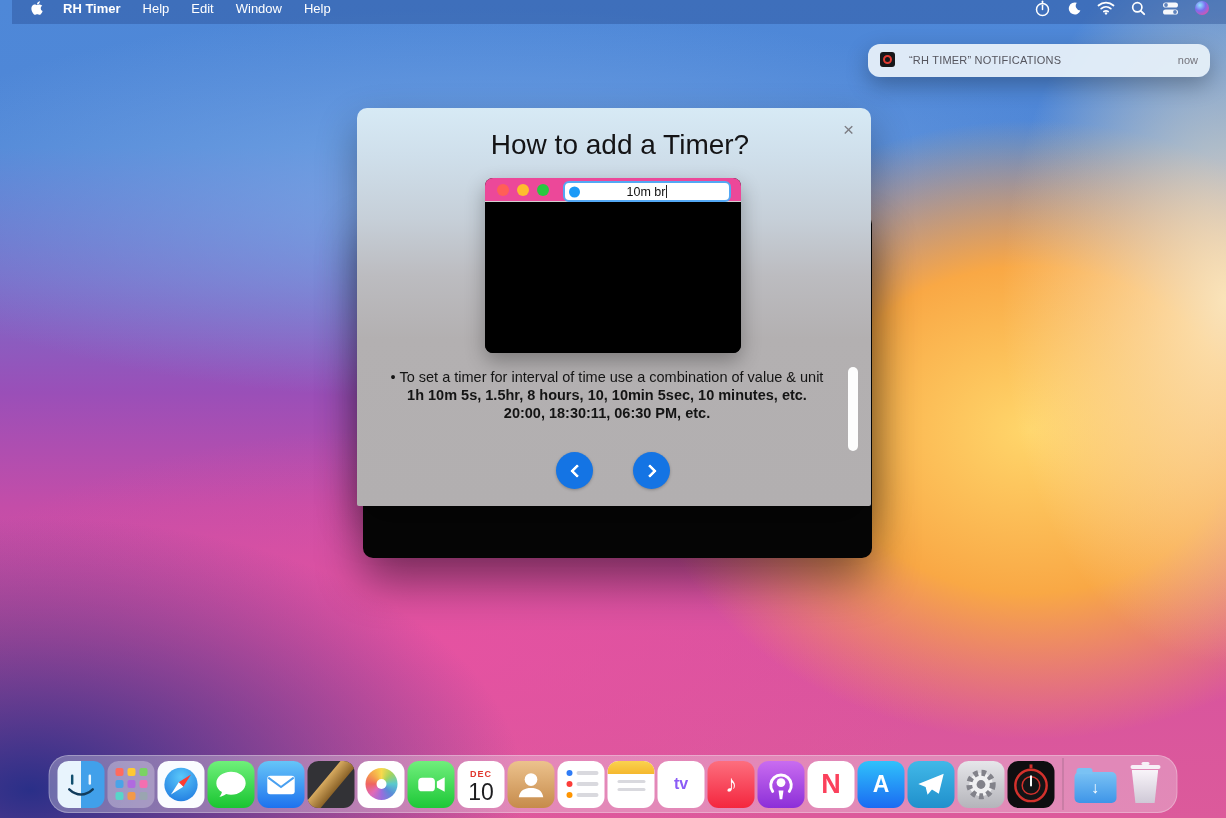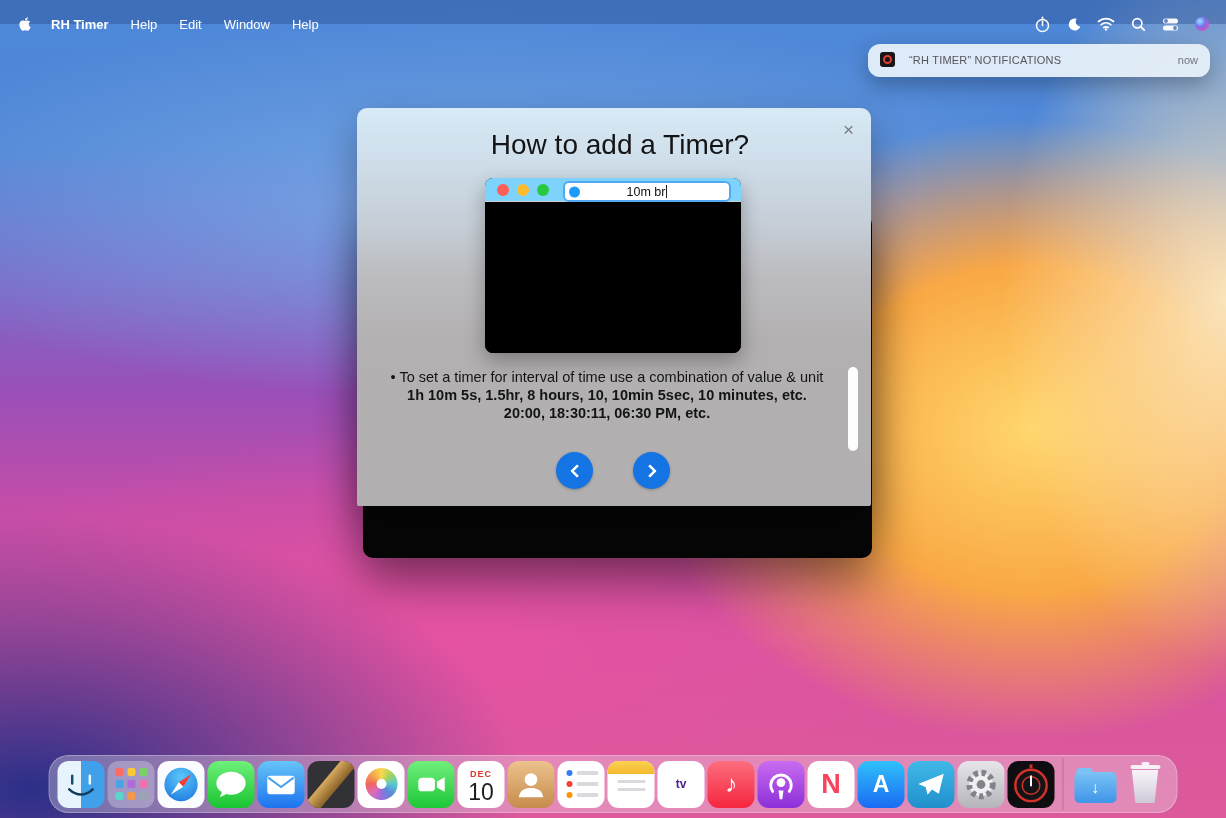--- a/index.html
+++ b/index.html
@@ -11,22 +11,22 @@
     background:
       radial-gradient(320px 520px at 1226px 300px,rgba(252,232,190,.95),rgba(252,232,190,0) 70%),
       radial-gradient(540px 430px at 1030px 430px,#ffd66b 0%,#f9a845 38%,rgba(248,150,60,0) 72%),
       radial-gradient(760px 420px at 30px 790px,#2a2f88 0%,rgba(42,47,136,0) 65%),
       radial-gradient(920px 280px at 480px 205px,rgba(125,172,232,.85),rgba(125,172,232,0) 70%),
       radial-gradient(760px 320px at 430px 650px,rgba(232,82,162,.8),rgba(232,82,162,0) 70%),
       linear-gradient(180deg,#4e88d8 0%,#4f86d6 18%,#7a6cc8 34%,#9a4fb8 48%,#c44da8 62%,#d8539e 78%,#dc5a9b 100%);
   }
 
   
-  .menubar{position:absolute;top:0;left:0;right:0;height:24px;display:flex;align-items:flex-start;
-    padding:12px 10px;color:#fff;font-size:13px;background:rgba(38,72,140,.38)}
+  .menubar{position:absolute;top:0;left:12px;right:0;height:24px;display:flex;align-items:flex-end;
+    padding:4px 10px;color:#fff;font-size:13px;background:rgba(38,72,140,.38)}
   .mb-left{display:flex;align-items:center}
   .mb-apple{width:30px;height:24px;display:flex;align-items:center;justify-content:center}
   .menu-item{padding:0 11px;height:24px;display:flex;align-items:center;white-space:nowrap}
   .app-name{font-weight:700}
   .mb-right{margin-left:auto;display:flex;align-items:center;gap:4px}
   .status-icon{width:28px;height:24px;display:flex;align-items:center;justify-content:center}
 
   
   .notification{position:absolute;left:868px;top:44px;width:342px;border-radius:12px;
     background:rgba(228,238,248,.96);box-shadow:0 8px 22px rgba(0,0,0,.28);padding:8px 12px 10px;z-index:40}
@@ -43,21 +43,21 @@
 
   
   .dialog{position:absolute;left:357px;top:108px;width:514px;height:398px;border-radius:10px 10px 2px 2px;
     background:linear-gradient(180deg,#d7eaf5 0%,#cfdfeb 12%,#c6cfd8 28%,#bcbcc0 42%,#b3b0b1 58%,#b2afb0 100%);
     box-shadow:0 18px 40px rgba(0,0,0,.33);z-index:10}
   .dialog-title{position:absolute;top:21px;left:12px;right:0;text-align:center;font-size:28px;font-weight:400;color:#141416}
   .close-btn{position:absolute;top:12px;right:17px;font-size:19px;color:#7d7d83;line-height:19px;cursor:pointer}
 
   .mock-window{position:absolute;left:128px;top:70px;width:256px;height:175px;border-radius:8px;overflow:hidden;
     background:#000;box-shadow:0 8px 20px rgba(0,0,0,.3)}
-  .mock-titlebar{height:24px;background:#7dd3fc;border-bottom:1px solid #d2d0d1;display:flex;align-items:center;padding:0 12px;position:relative}
+  .mock-titlebar{height:24px;background:#ec4899;border-bottom:1px solid #d2d0d1;display:flex;align-items:center;padding:0 12px;position:relative}
   .tl{width:12px;height:12px;border-radius:50%;margin-right:8px}
   .tl-red{background:#ff5f57}.tl-yellow{background:#febc2e}.tl-green{background:#28c840}
   .mock-input{position:absolute;left:78px;top:3px;width:168px;height:21px;background:#fff;border:2px solid #53a8f4;
     border-radius:6px;display:flex;align-items:center;justify-content:center;font-size:12.5px;color:#111}
   .mock-input .dot{position:absolute;left:4px;top:50%;transform:translateY(-50%);width:11px;height:11px;border-radius:50%;background:#1b9af7}
   .caret{display:inline-block;width:1px;height:13px;background:#222;margin-left:1px}
   .mock-screen{position:absolute;top:27px;left:0;right:0;bottom:0;background:#000}
 
   .instructions{position:absolute;top:260px;left:10px;right:24px;text-align:center;font-size:14.5px;line-height:18px;color:#141414}
   .instructions .bold{font-weight:700}
@@ -103,21 +103,21 @@
   .icon-reminders{background:#fff;flex-direction:column;align-items:flex-start;justify-content:center;padding-left:9px;gap:5px}
   .rem-row{display:flex;align-items:center;gap:4px}
   .rem-dot{width:6px;height:6px;border-radius:50%}
   .rem-row:nth-child(1) .rem-dot{background:#2f7cf6}
   .rem-row:nth-child(2) .rem-dot{background:#fc3d39}
   .rem-row:nth-child(3) .rem-dot{background:#ff9500}
   .rem-bar{width:22px;height:4px;border-radius:2px;background:#d9d9de}
   .icon-notes{background:#fff;flex-direction:column;justify-content:flex-start;padding-top:19px;gap:5px}
   .notes-top{position:absolute;top:0;left:0;right:0;height:13px;background:linear-gradient(180deg,#fad24f,#f5b82e)}
   .notes-line{width:28px;height:3px;border-radius:1.5px;background:#d9d9de}
-  .icon-tv{background:#fff;color:#4c1d95;font-weight:700;font-size:12px}
+  .icon-tv{background:#fff;color:#8b5cf6;font-weight:700;font-size:16px}
   .icon-music{background:linear-gradient(180deg,#fd6e7e,#f4263e);color:#fff;font-size:24px}
   .icon-podcasts{background:linear-gradient(180deg,#c96cf0,#8c2fd8)}
   .icon-news{background:#fff;color:#fb415c;font-size:27px;font-weight:800}
   .icon-appstore{background:linear-gradient(180deg,#30c1fb,#1a6bf2);color:#fff;font-size:23px;font-weight:700}
   .icon-telegram{background:linear-gradient(180deg,#41b8e8,#2090cc)}
   .icon-sysprefs{background:linear-gradient(180deg,#e6e6ea,#b4b4ba)}
   .icon-rhtimer{background:#0e0e10}
   .icon-downloads,.icon-trash{background:transparent;overflow:visible}
   .folder{position:relative;width:42px;height:31px;border-radius:5px;background:linear-gradient(180deg,#7ac2f4,#3e95e8);
     display:flex;align-items:center;justify-content:center;margin-top:7px}

